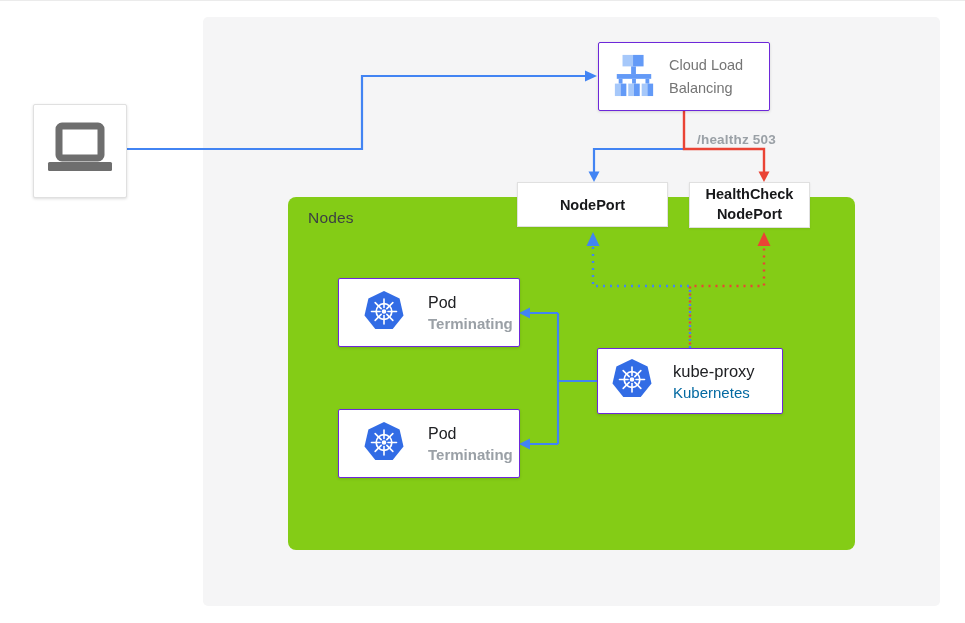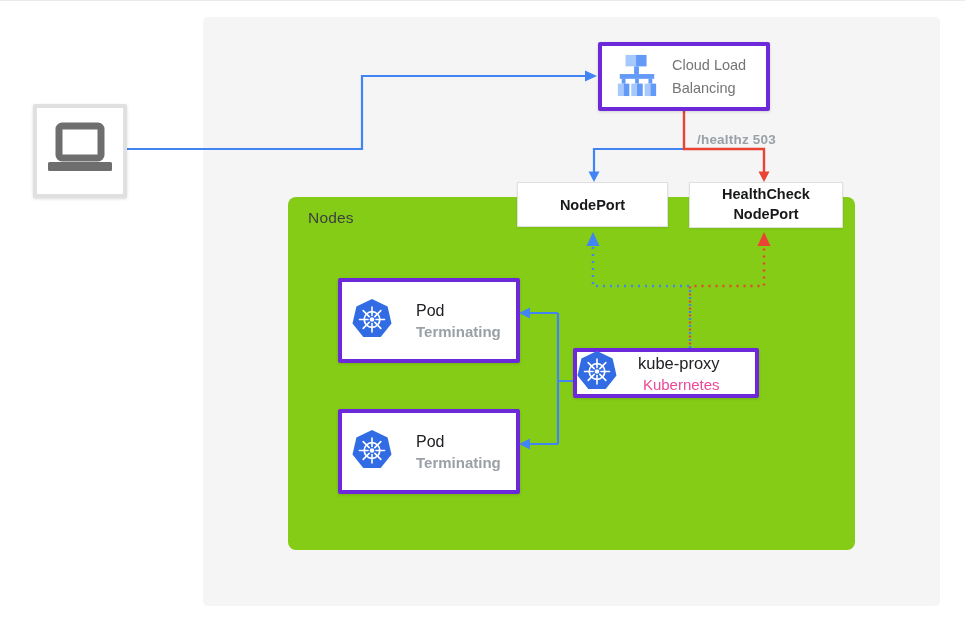--- a/index.html
+++ b/index.html
@@ -16,50 +16,50 @@
     position:absolute; left:288px; top:196px; width:567px; height:353px;
     background:#84cc16; border-radius:8px;
   }
   .nodes-label {
     position:absolute; left:20px; top:12px;
     font-size:15.5px; color:#3c4043; letter-spacing:.2px;
   }
   svg.connectors { position:absolute; left:0; top:0; }
 
   .card {
-    position:absolute; background:#ffffff; border:4px solid #6d28d9;
+    position:absolute; background:#ffffff; border:1px solid #6d28d9;
     border-radius:2px; box-shadow:0 1px 3px rgba(0,0,0,.14);
     box-sizing:border-box; display:flex; align-items:center;
   }
   .laptop-card { left:33px; top:103px; width:94px; height:94px; justify-content:center; border-color:#e0e0e0; }
 
   .clb-card { left:598px; top:41px; width:172px; height:69px; padding-left:12px; }
   .clb-text { font-size:14.5px; color:#757575; line-height:1.55; width:88px; margin-left:12px; }
 
   .port-box {
     position:absolute; background:#ffffff; border:1px solid #e0e0e0;
     box-shadow:0 1px 2px rgba(0,0,0,.08); box-sizing:border-box;
     display:flex; align-items:center; justify-content:center; text-align:center;
     font-weight:700; color:#17181a; font-size:14.5px;
   }
   .nodeport   { left:517px; top:181px; width:151px; height:45px; }
-  .healthcheck{ left:689px; top:181px; width:154px; height:46px; line-height:1.35; }
+  .healthcheck{ left:689px; top:181px; width:121px; height:46px; line-height:1.35; }
   .healthcheck .wrap { display:inline-block; width:96px; }
 
-  .pod-card { width:182px; height:85px; padding-left:10px; }
+  .pod-card { width:182px; height:69px; padding-left:25px; }
   .pod-1 { left:338px; top:277px; }
   .pod-2 { left:338px; top:408px; }
   .pod-text { margin-left:24px; }
   .pod-title { font-size:16px; color:#202124; margin-bottom:3px; }
   .pod-status { font-size:15px; color:#9aa0a6;font-weight:bold; }
 
-  .kp-card { left:573px; top:347px; width:186px; height:50px; padding-left:0; }
+  .kp-card { left:597px; top:347px; width:186px; height:66px; padding-left:14px; }
   .kp-text { margin-left:21px; }
   .kp-title { font-size:16.5px; color:#202124; margin-bottom:3px; }
-  .kp-sub { font-size:15px; color:#ec4899;text-align:right; }
+  .kp-sub { font-size:15px; color:#0369a1; }
 
   .healthz-label {
     position:absolute; left:697px; top:116px;
     font-size:13.5px; font-weight:700; color:#9aa0a6; letter-spacing:.2px;margin-top:15px;
   }
 </style>
 </head>
 <body>
 
 <div class="canvas">

